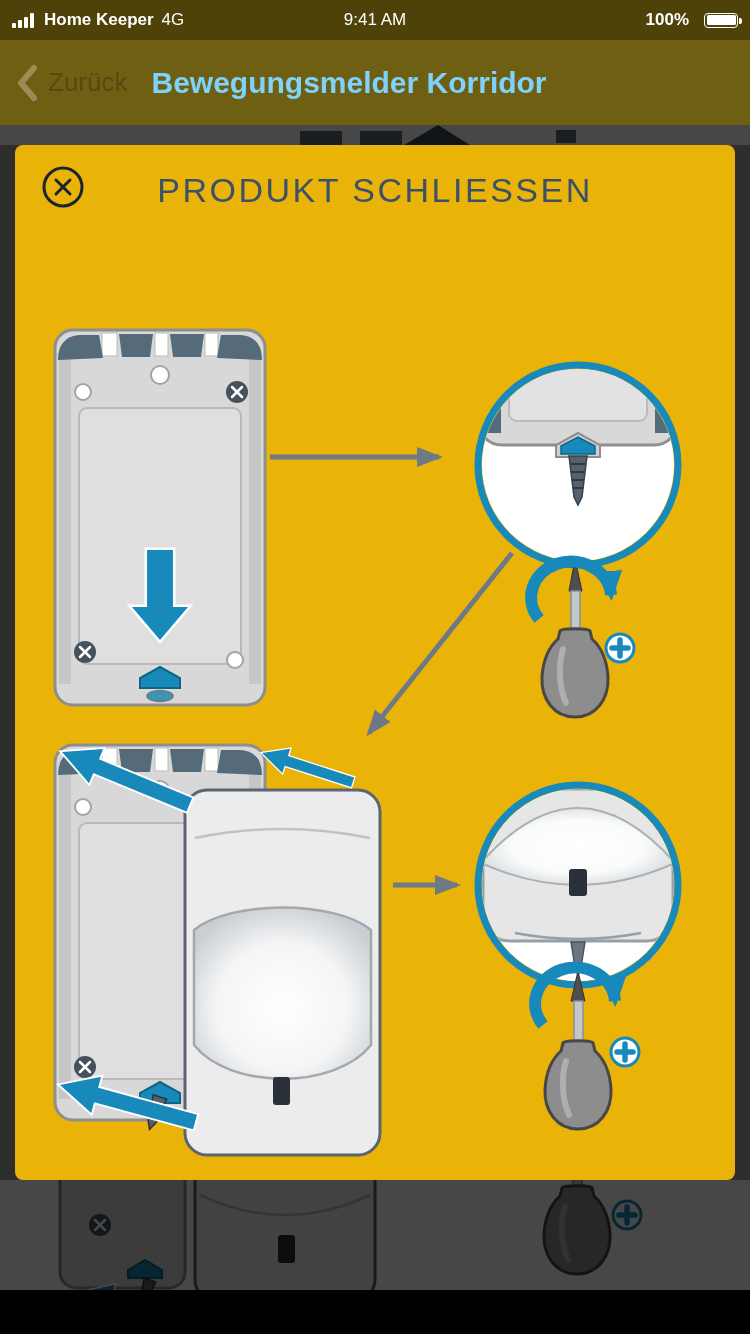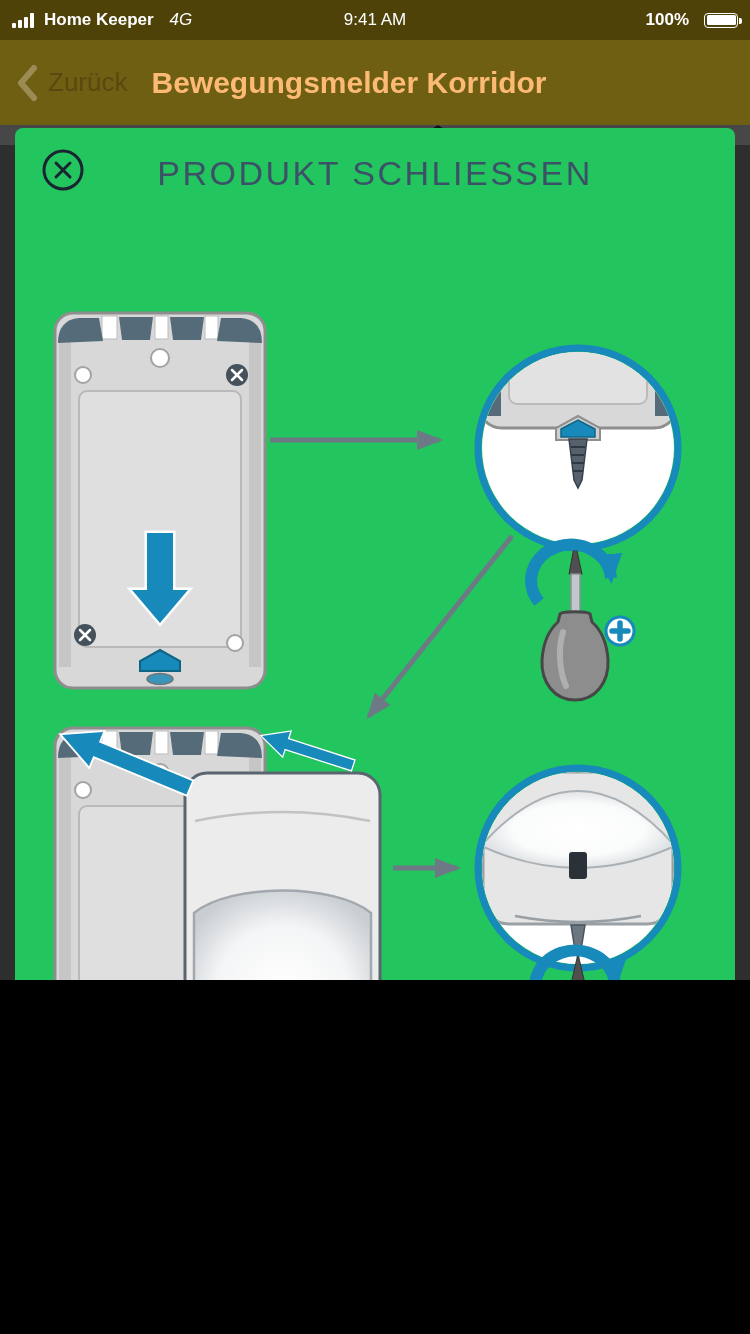--- a/index.html
+++ b/index.html
@@ -1,53 +1,53 @@
 <!DOCTYPE html>
 <html><head>
 <meta charset="utf-8">
 <style>
   * { margin:0; padding:0; box-sizing:border-box; }
   html,body { width:750px; height:1334px; }
   body { font-family:"Liberation Sans", sans-serif; background:#000; }
-  .screen { position:relative; width:750px; height:980px; overflow:hidden; background:#2e2e2e; }
+  .screen { position:relative; width:750px; height:1290px; overflow:hidden; background:#2e2e2e; }
 
   
   .status-bar {
     position:absolute; top:0; left:0; width:750px; height:40px;
     background:#4e4209; color:#fff;
     display:flex; align-items:center; padding:0 12px;
     font-size:17px; font-weight:600;
   }
   .status-bar .carrier { margin-left:8px; }
-  .status-bar .network { margin-left:16px; font-weight:400;font-style:italic; }
+  .status-bar .network { margin-left:8px; font-weight:400; }
   .status-bar .time { position:absolute; left:0; right:0; text-align:center; font-weight:400; }
   .status-bar .right { margin-left:auto; display:flex; align-items:center; gap:15px; z-index:2; }
   .battery { position:relative; width:34px; height:15px; border:1.6px solid #fff; border-radius:4px; padding:1.5px; }
   .battery .fill { display:block; width:100%; height:100%; background:#fff; border-radius:1.5px; }
   .battery .nub { position:absolute; right:-5px; top:4px; width:3px; height:6px; background:#fff; border-radius:0 2px 2px 0; }
 
   
   .nav-bar {
     position:absolute; top:40px; left:0; width:750px; height:85px;
     background:#6f5f13; display:flex; align-items:center; padding:0 16px;
   }
   .back { display:flex; align-items:center; gap:10px; background:none; border:none; cursor:pointer;text-align:center; }
   .back-label { font-size:26px; color:#57490f; font-weight:500; }
-  .nav-title { margin-left:24px; font-size:30px; font-weight:700; color:#fdba74; }
+  .nav-title { margin-left:24px; font-size:30px; font-weight:700; color:#7dd3fc; }
 
   
   .backdrop-top { position:absolute; top:125px; left:0; width:750px; height:20px; background:#fff; overflow:hidden; }
   .backdrop-bottom { position:absolute; top:1180px; left:0; width:750px; height:118px; background:#fff; overflow:hidden; }
   .dim { position:absolute; inset:0; background:rgba(0,0,0,0.72); }
   .bottom-black { position:absolute; top:1298px; left:0; width:750px; height:36px; background:#050505; }
 
   
   .modal {
-    position:absolute; left:15px; top:128px; width:720px; height:1035px;
-    background:#22c55e; border-radius:8px;
+    position:absolute; left:15px; top:145px; width:720px; height:1035px;
+    background:#eab308; border-radius:8px;
   }
   .close-btn { position:absolute; left:26px; top:20px; width:44px; height:44px; background:none; border:none; cursor:pointer; z-index:3; }
   .modal-title {
     position:absolute; top:26px; left:0; width:100%; text-align:center;
     font-size:34px; font-weight:400; letter-spacing:2.5px; color:#3c5168; z-index:2;
   }
   .illu { position:absolute; left:0; top:0; }
 </style>
 </head>
 <body>

